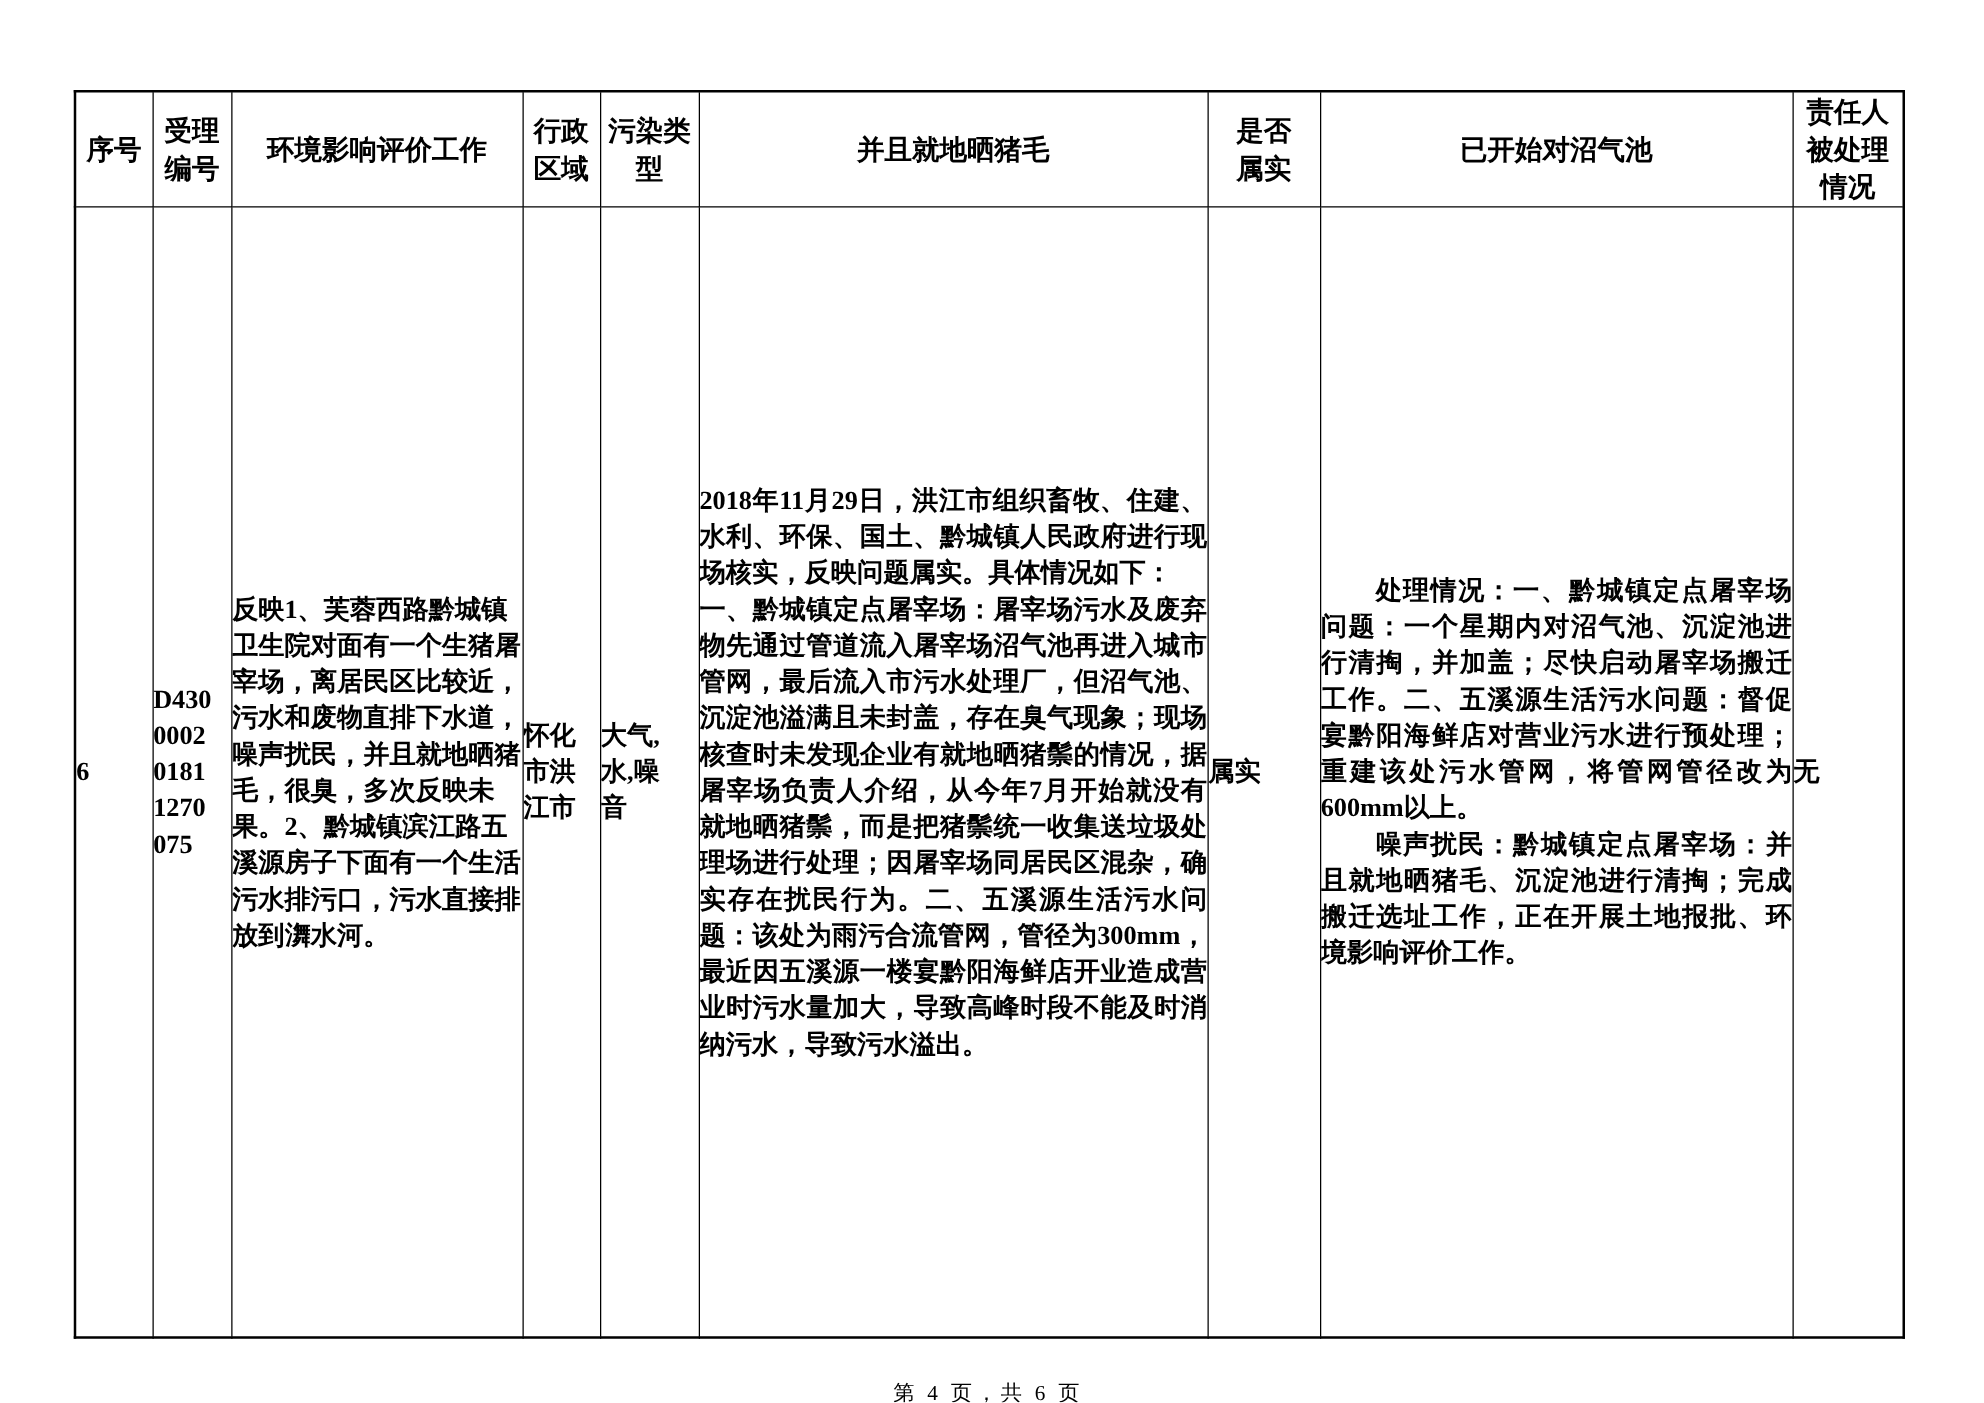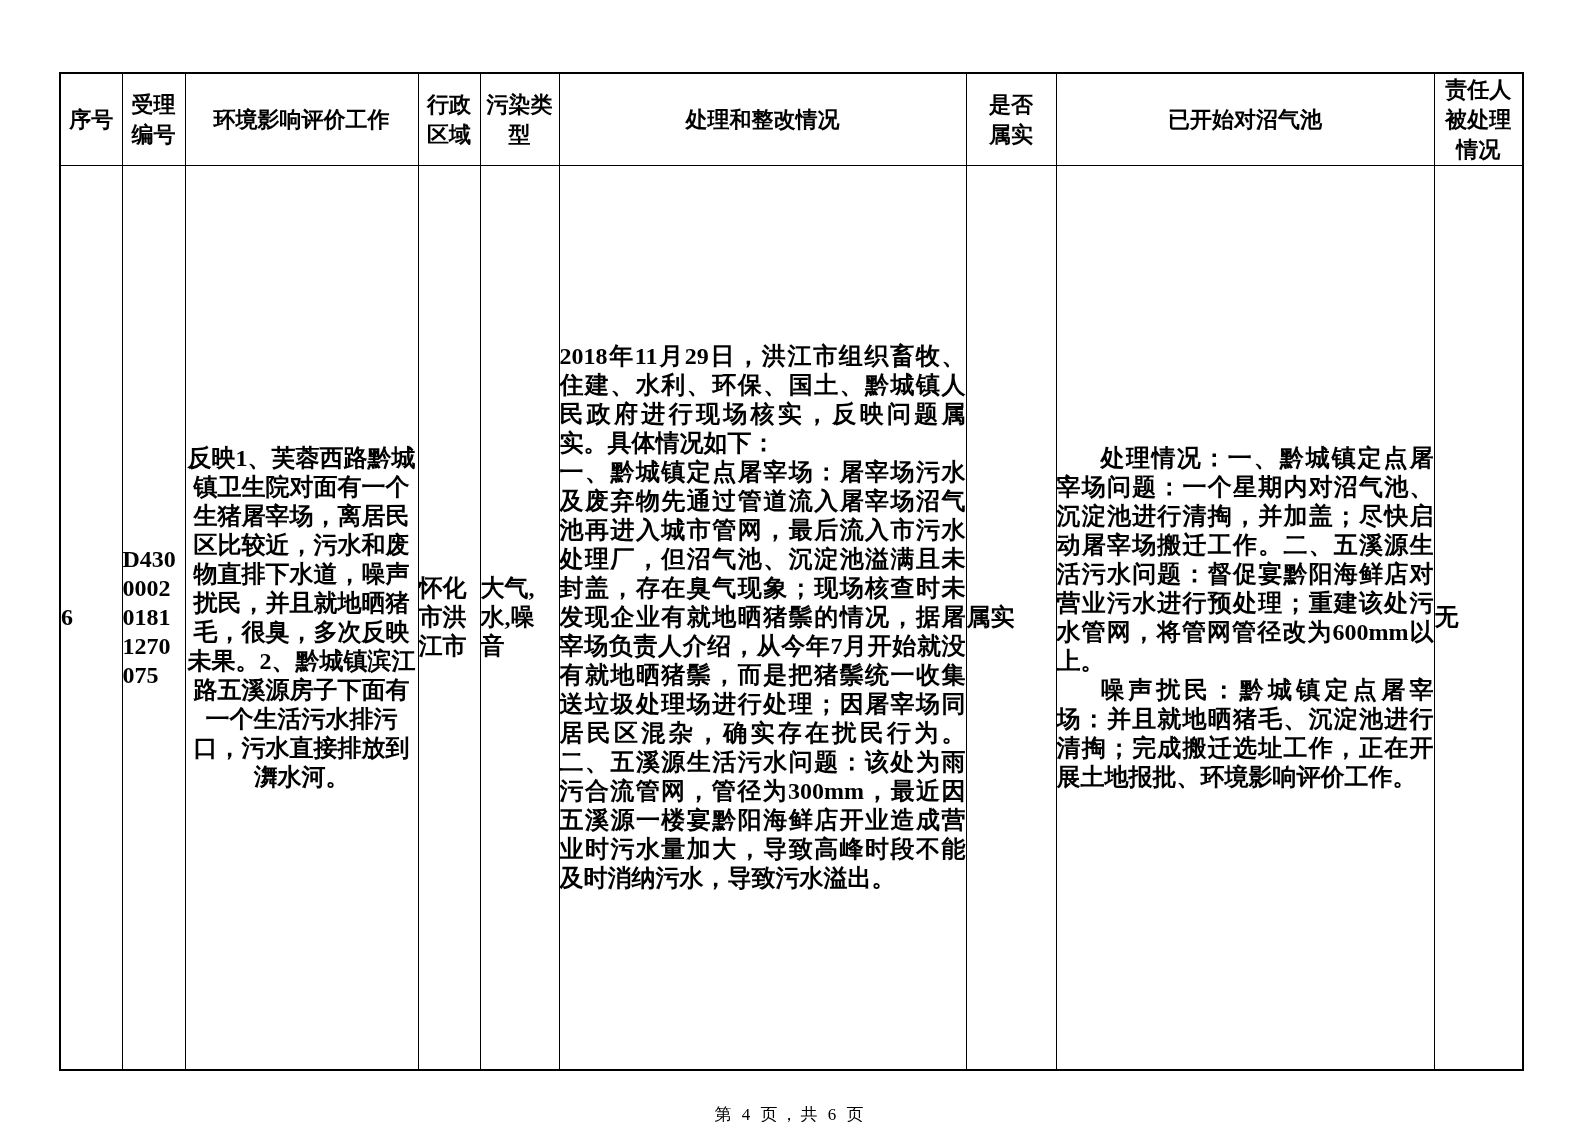--- a/index.html
+++ b/index.html
@@ -39,32 +39,32 @@
     font-size: 22px;
     font-weight: bold;
     text-align: center;
     vertical-align: middle;
     line-height: 30px;
     white-space: pre-line;
   }
   .report-table tbody td {
     height: 903px;
     vertical-align: middle;
-    font-size: 24px;
+    font-size: 21px;
     font-weight: bold;
     line-height: 29px;
   }
   .c-center {
     text-align: left;
   }
   .pre {
     white-space: pre-line;
   }
   .c-problem {
-    text-align: center;
+    text-align: left;
     padding: 0 6px;
   }
   .c-flow {
     text-align: justify;
     text-align-last: left;
     padding: 0 9px;
   }
   .c-flow p {
     margin: 0;
   }
@@ -104,21 +104,21 @@
     <thead>
       <tr>
         <th>序号</th>
         <th>受理
 编号</th>
         <th>环境影响评价工作</th>
         <th>行政
 区域</th>
         <th>污染类
 型</th>
-        <th>处理和整改情况</th>
+        <th>并且就地晒猪毛</th>
         <th>是否
 属实</th>
         <th>已开始对沼气池</th>
         <th>责任人
 被处理
 情况</th>
       </tr>
     </thead>
     <tbody>
       <tr>

